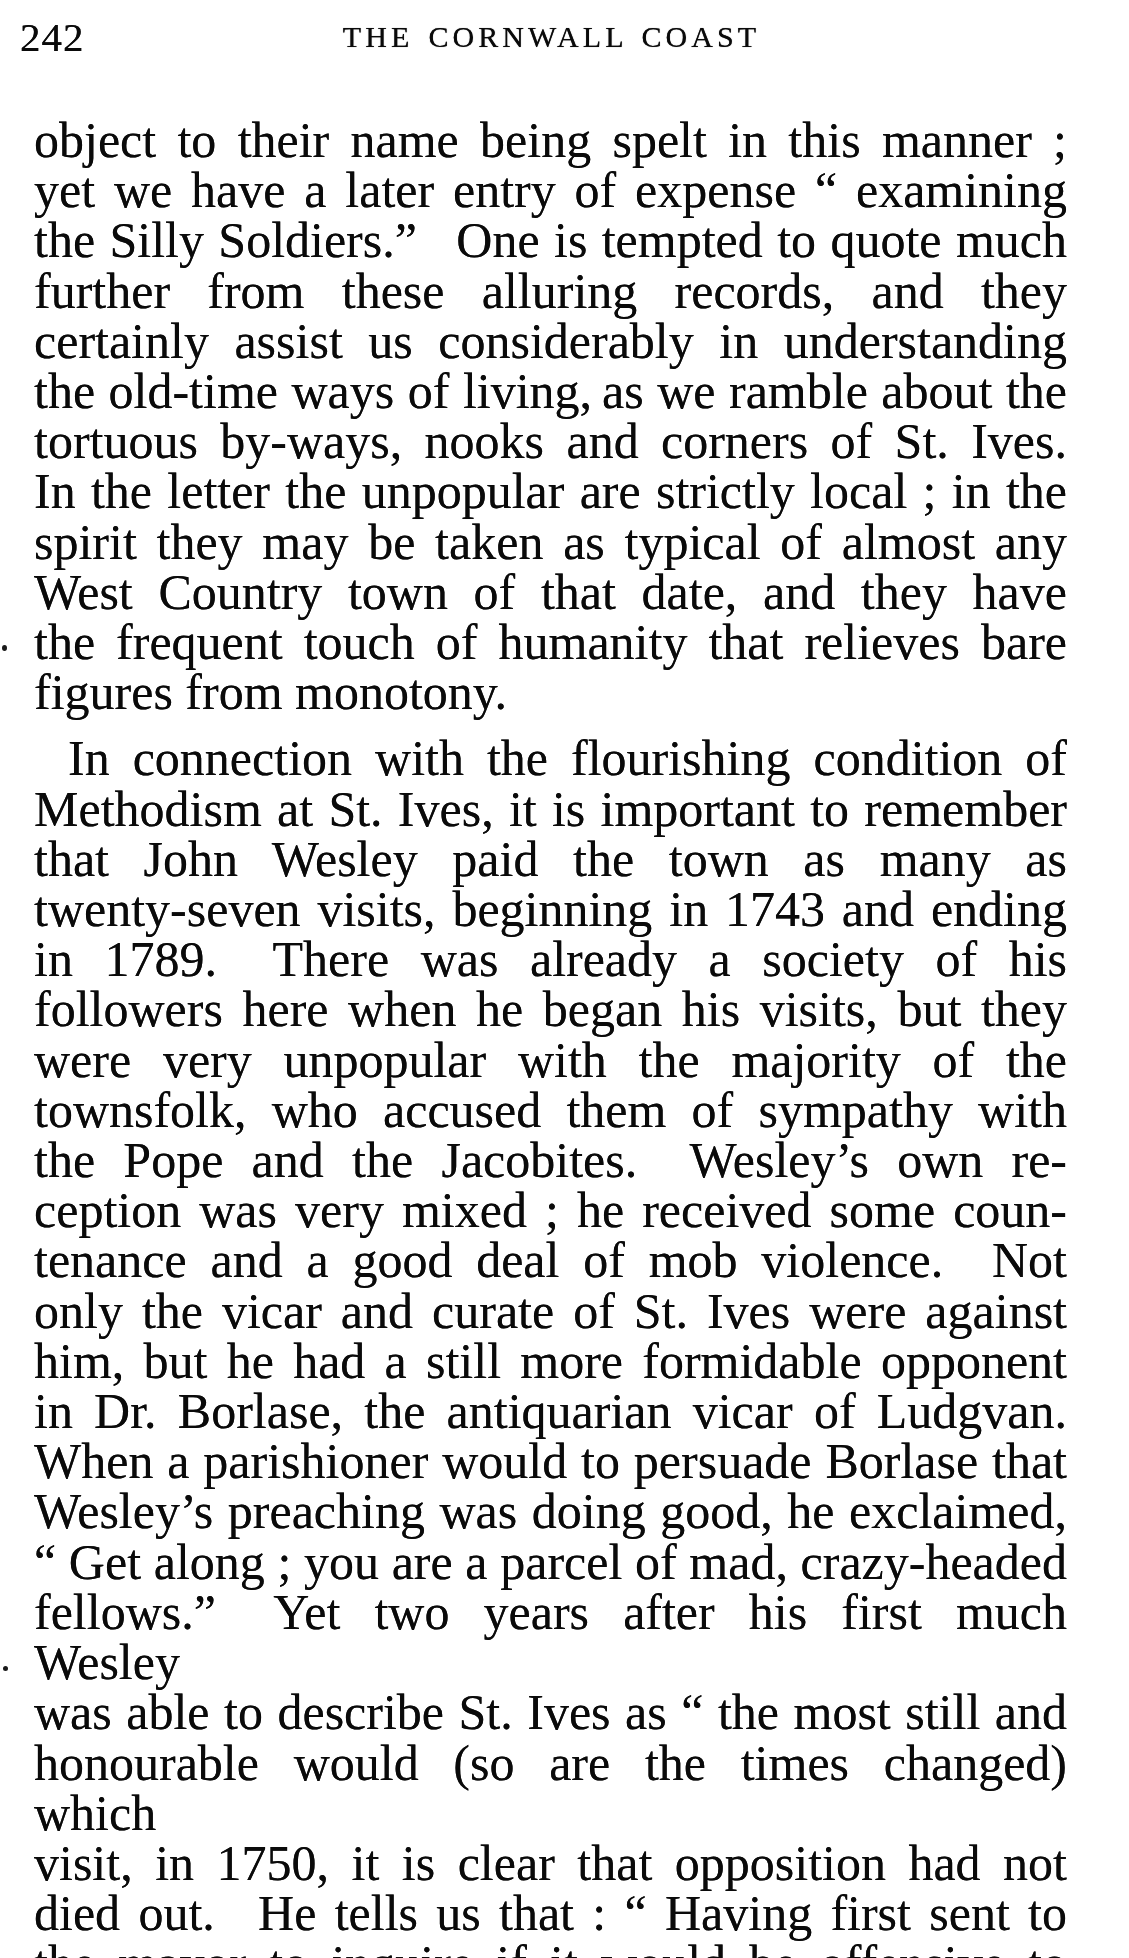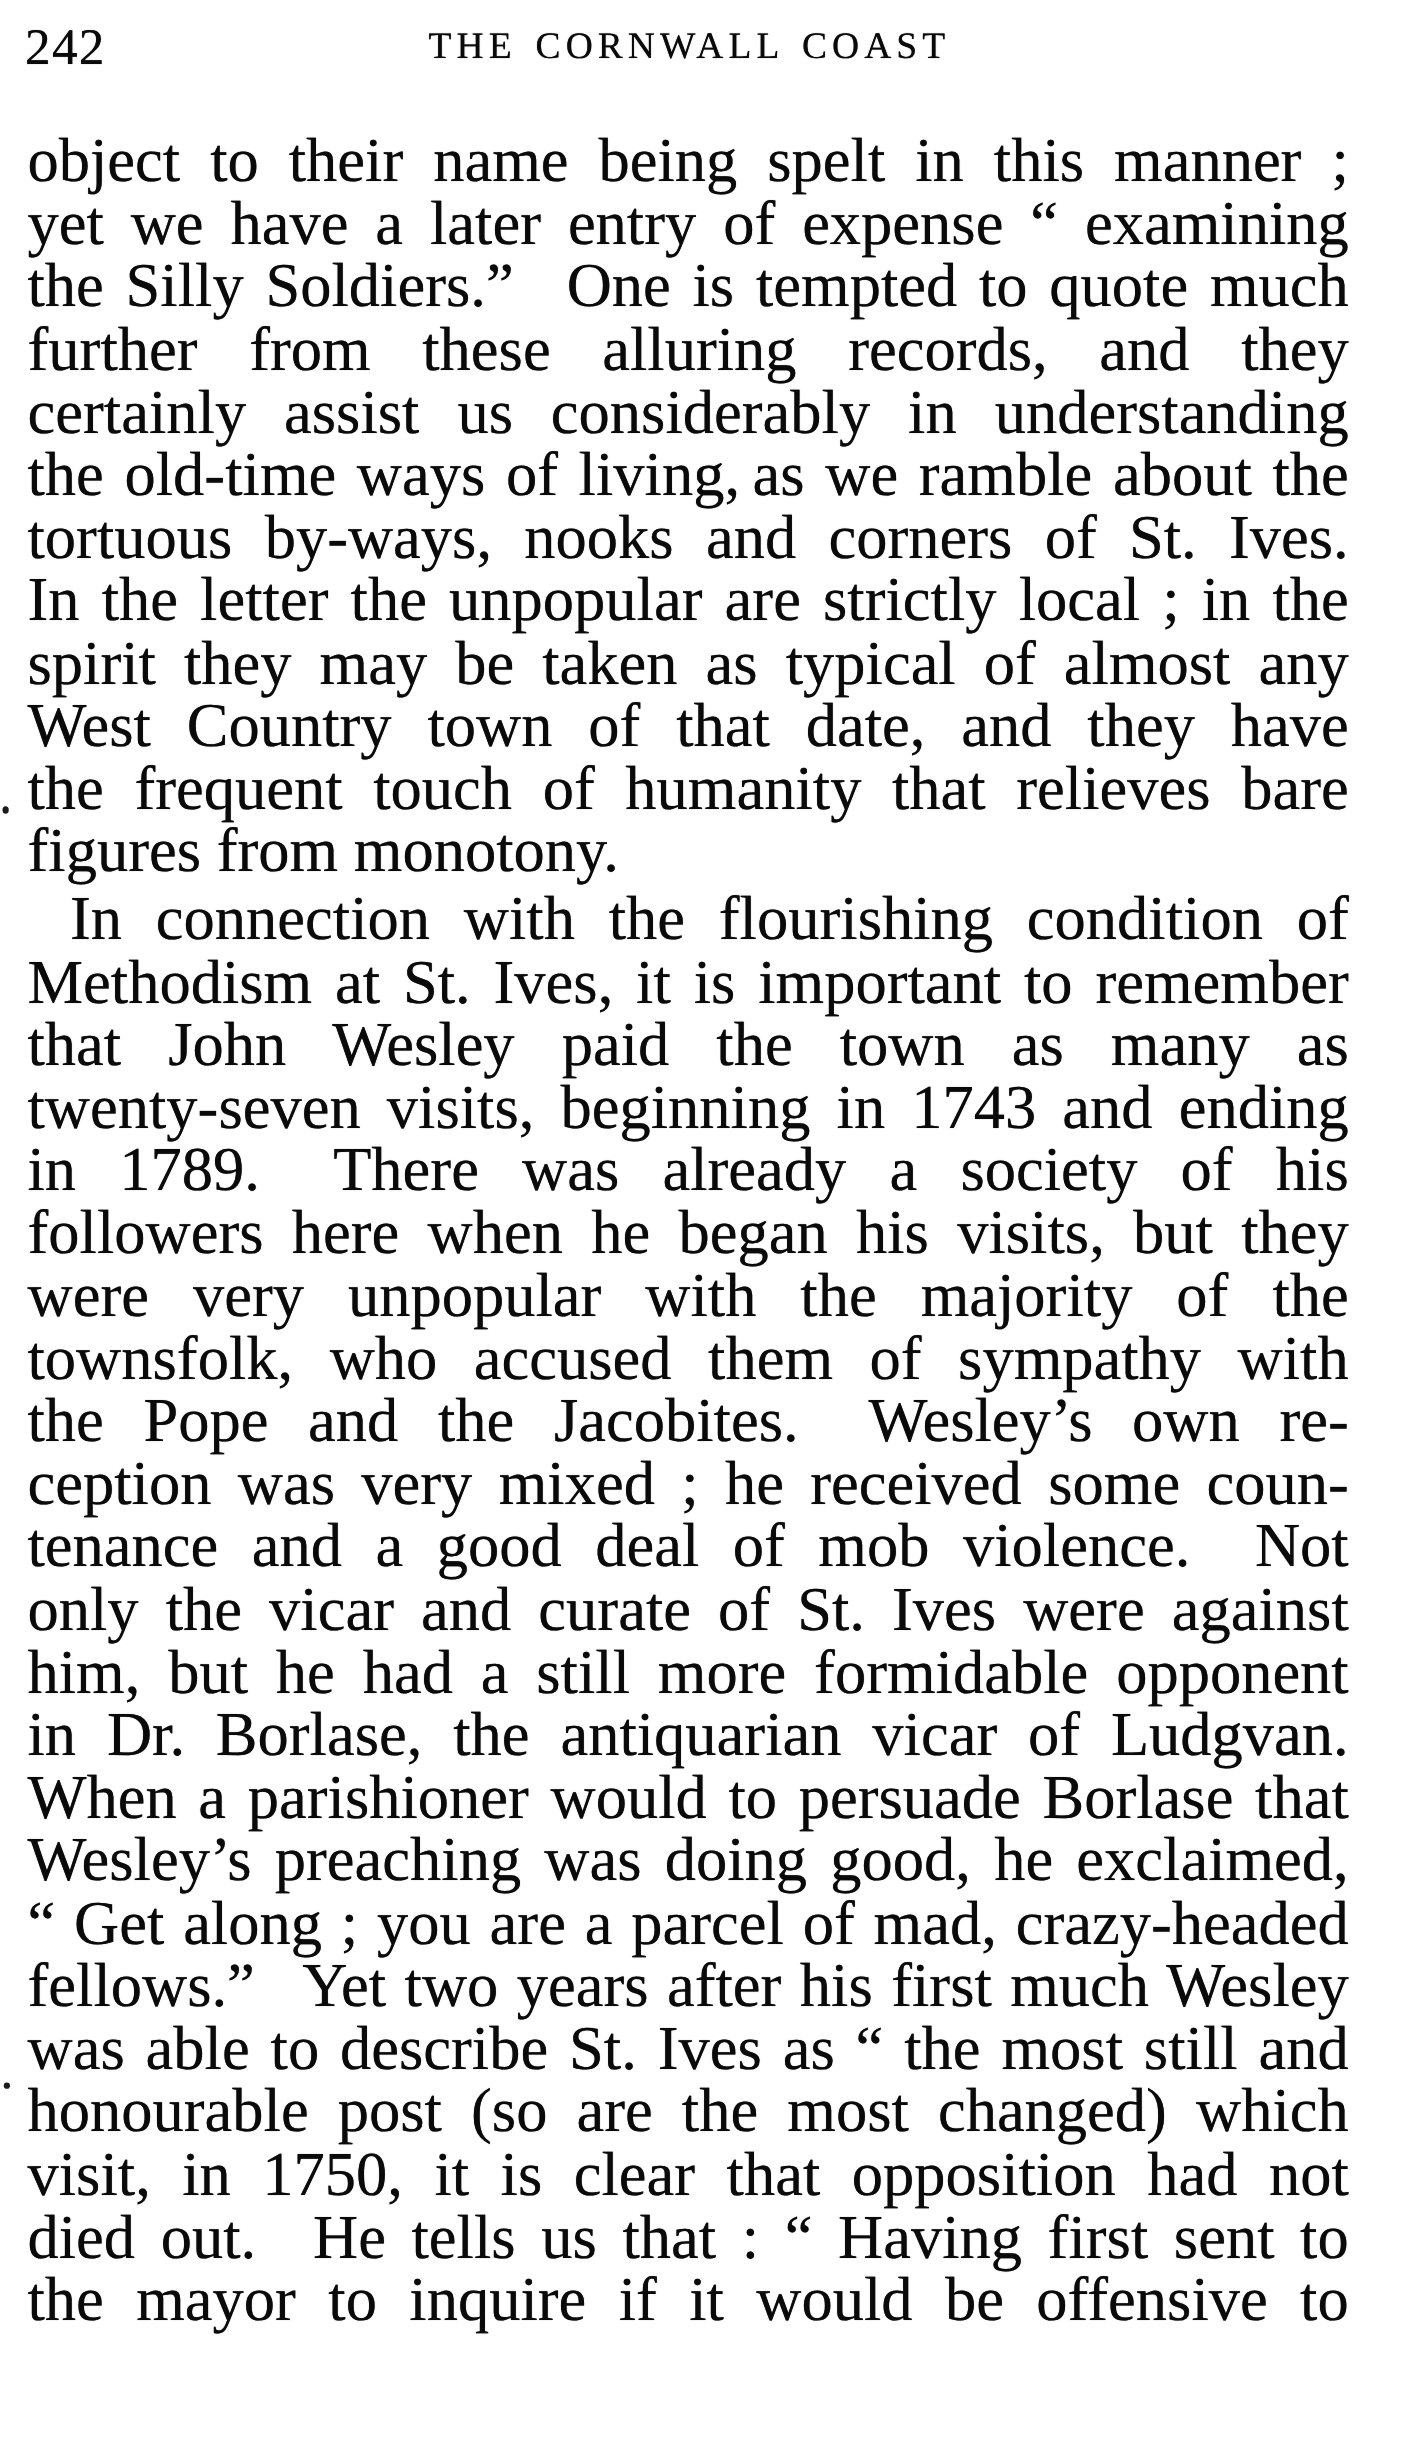--- a/index.html
+++ b/index.html
@@ -43,21 +43,21 @@
     word-spacing: 0.12em;
     text-shadow: 0 0 0.7px rgba(0,0,0,0.85);
     white-space: nowrap;
   }
   .page-body {
     position: absolute;
     top: 99px;
     left: 18px;
     width: 1065px;
   }
-  .paragraph { margin: 4px; padding: 0; }
+  .paragraph { margin: 16px; padding: 0; }
   .line {
     font-size: 50px;
     line-height: 50.2px;
     text-align: justify;
     text-align-last: justify;
     white-space: normal;
     text-shadow: 0 0 0.6px rgba(0,0,0,0.8);
   }
   .line.no-stretch { text-align-last: left; }
   .line.first-indent { text-indent: 34px; }
@@ -107,21 +107,21 @@
         <div class="line">ception was very mixed ; he received some coun-</div>
         <div class="line">tenance and a good deal of mob violence.  Not</div>
         <div class="line">only the vicar and curate of St. Ives were against</div>
         <div class="line">him, but he had a still more formidable opponent</div>
         <div class="line">in Dr. Borlase, the antiquarian vicar of Ludgvan.</div>
         <div class="line">When a parishioner would to persuade Borlase that</div>
         <div class="line">Wesley’s preaching was doing good, he exclaimed,</div>
         <div class="line">“ Get along ; you are a parcel of mad, crazy-headed</div>
         <div class="line">fellows.”  Yet two years after his first much Wesley</div>
         <div class="line">was able to describe St. Ives as “ the most still and</div>
-        <div class="line">honourable post (so are the most changed) which</div>
+        <div class="line">honourable would (so are the times changed) which</div>
         <div class="line">visit, in 1750, it is clear that opposition had not</div>
         <div class="line">died out.  He tells us that : “ Having first sent to</div>
         <div class="line">the mayor to inquire if it would be offensive to</div>
       </div>
     </div>
 
   <div class="speck speck-1"></div>
   <div class="speck speck-2"></div>
 
 </div>

